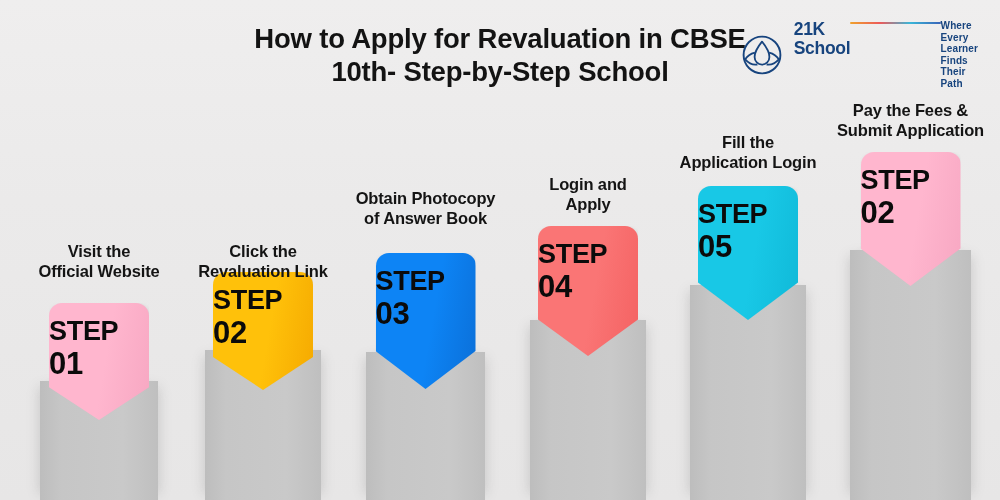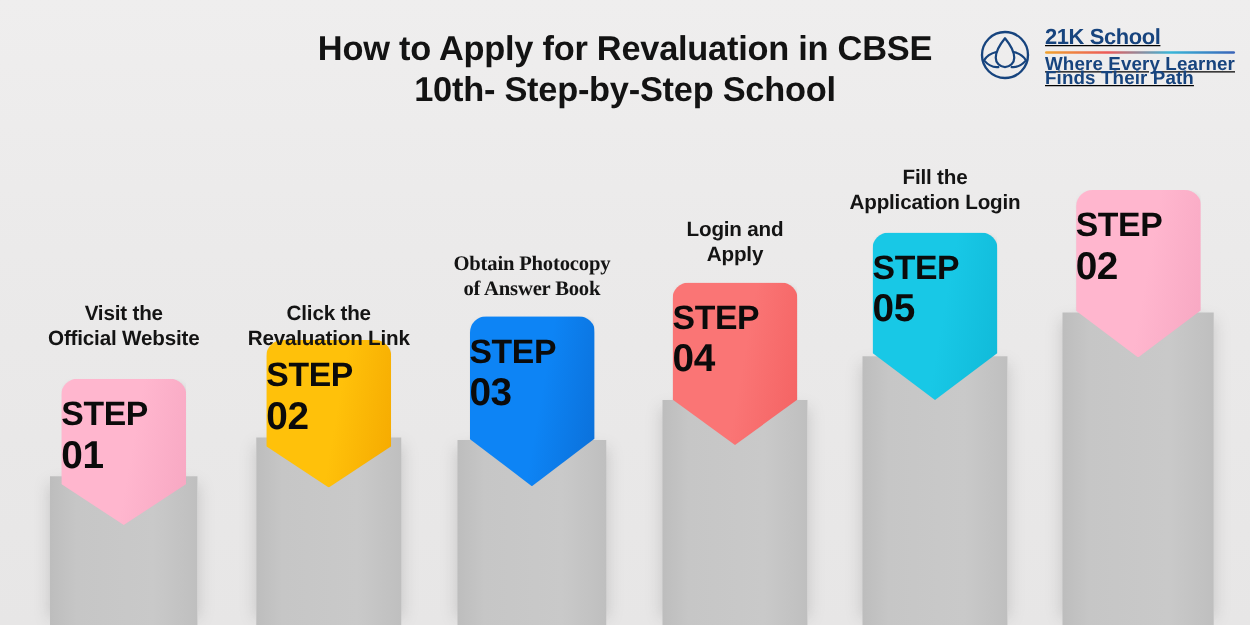--- a/index.html
+++ b/index.html
@@ -23,32 +23,32 @@
     color:#131313; letter-spacing:-0.2px;
   }
   #page-title .ln{ display:block; white-space:nowrap; }
 
   
   #logo{
     position:absolute; right:12px; top:20px;
     display:flex; align-items:center; gap:9px;
   }
   #logo-mark{ width:46px; height:46px; flex:0 0 46px; }
-  #logo-text{ display:flex; flex-direction:column;text-decoration:underline; }
+  #logo-text{ display:flex; flex-direction:row; }
   #logo-name{
     font-size:17.5px; font-weight:bold; color:#17447e;
     letter-spacing:-0.3px; line-height:19px;
   }
   #logo-rule{
     height:2.6px; width:100%; margin:1.5px 0 2.5px 0;
     background:linear-gradient(90deg,#f0a22c 0%,#ec5a5a 33%,#39b6d8 66%,#3a63b8 100%);
     border-radius:2px;
   }
   #logo-tag{
-    font-size:15px; font-weight:bold; color:#17447e;
+    font-size:10px; font-weight:bold; color:#17447e;
     line-height:11.5px; letter-spacing:0.1px;
   }
 
   
   #steps{ position:absolute; left:0; top:0; width:1000px; height:500px; }
 
   .step{ position:absolute; bottom:0; }
 
   .bar{
     position:absolute; left:0; bottom:0; width:100%;
@@ -125,21 +125,21 @@
         <span class="n">02</span>
       </div>
       <div class="caption" style="top: 219px; margin-top: 22px;"><span>Click the</span><br><span>Revaluation Link</span></div>
     </div>
     <div class="step" style="left: 366px; width: 119px; height: 500px;">
       <div class="bar" style="height: 148px;"></div>
       <div class="ribbon" style="top: 253px; height: 136px; background: linear-gradient(100deg, rgb(13, 132, 245) 0%, rgb(13, 132, 245) 55%, rgb(11, 111, 216) 100%); filter: drop-shadow(rgba(100, 100, 100, 0.22) 1px 2px 2px);">
         <span class="w">STEP</span>
         <span class="n">03</span>
       </div>
-      <div class="caption" style="top: 201px; font-family: Liberation Serif, serif;"><span>Obtain Photocopy</span><br><span>of Answer Book</span></div>
+      <div class="caption" style="top: 188px;"><span>Obtain Photocopy</span><br><span>of Answer Book</span></div>
     </div>
     <div class="step" style="left: 530px; width: 116px; height: 500px;">
       <div class="bar" style="height: 180px;"></div>
       <div class="ribbon" style="top: 226px; height: 130px; background: linear-gradient(100deg, rgb(250, 117, 117) 0%, rgb(250, 117, 117) 55%, rgb(244, 98, 98) 100%); filter: drop-shadow(rgba(100, 100, 100, 0.22) 1px 2px 2px);">
         <span class="w">STEP</span>
         <span class="n">04</span>
       </div>
       <div class="caption" style="top: 174px;"><span>Login and</span><br><span>Apply</span></div>
     </div>
     <div class="step" style="left: 690px; width: 116px; height: 500px;">
@@ -149,14 +149,15 @@
         <span class="n">05</span>
       </div>
       <div class="caption" style="top: 132px;"><span>Fill the</span><br><span>Application Login</span></div>
     </div>
     <div class="step" style="left: 850px; width: 121px; height: 500px;">
       <div class="bar" style="height: 250px;"></div>
       <div class="ribbon" style="top: 152px; height: 134px; background: linear-gradient(100deg, rgb(255, 182, 206) 0%, rgb(255, 182, 206) 55%, rgb(247, 167, 194) 100%); filter: drop-shadow(rgba(100, 100, 100, 0.22) 1px 2px 2px);">
         <span class="w">STEP</span>
         <span class="n">02</span>
       </div>
+      <div class="caption" style="top: 100px;"><span>Pay the Fees &amp;</span><br><span>Submit Application</span></div>
     </div>
   </div>
 
 </body></html>

